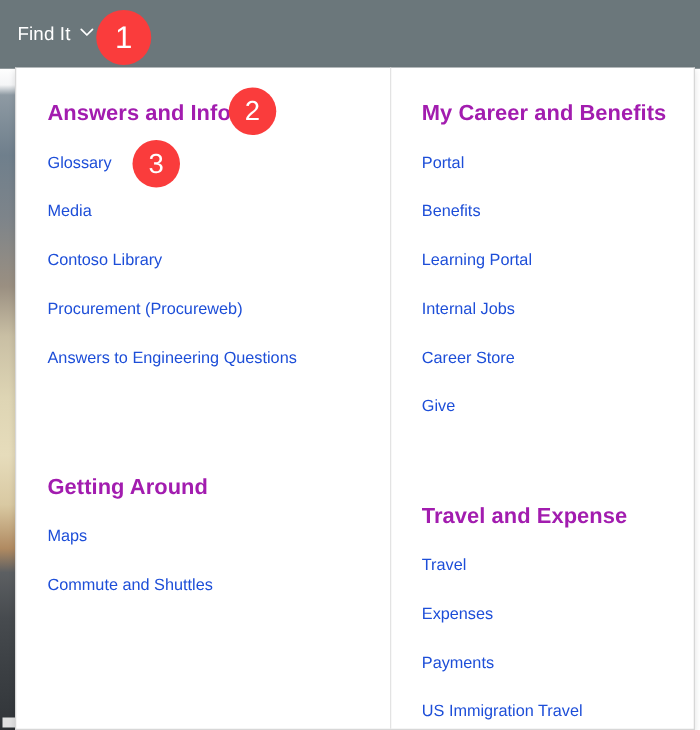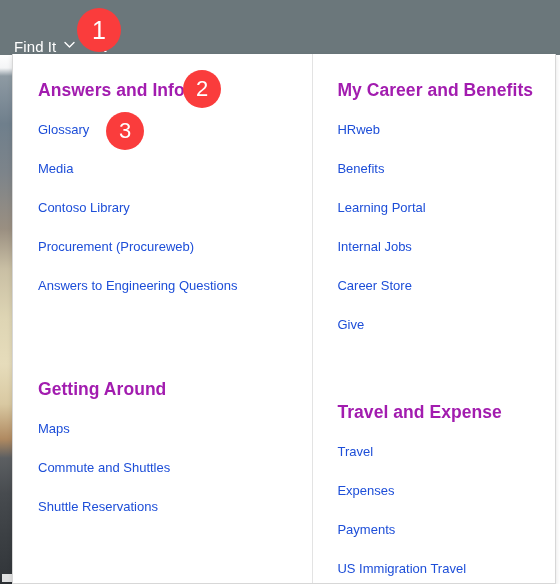--- a/index.html
+++ b/index.html
@@ -65,21 +65,21 @@
     width: 560px;
     height: 55px;
     background: #6b777b;
   }
   .topbar-inner {
     position: absolute;
     left: 14px;
     top: 0;
     height: 55px;
     display: flex;
-    align-items: flex-end;
+    align-items: center;
     gap: 0;
   }
   .nav-item {
     display: flex;
     align-items: center;
     gap: 7px;
     color: #ffffff;
     font-size: 15px;
     letter-spacing: .1px;
     white-space: nowrap;
@@ -214,30 +214,29 @@
         <a class="link">Media</a>
         <a class="link">Contoso Library</a>
         <a class="link">Procurement (Procureweb)</a>
         <a class="link">Answers to Engineering Questions</a>
       </div>
 
       <div class="group">
         <div class="group-title">Getting Around</div>
         <a class="link">Maps</a>
         <a class="link">Commute and Shuttles</a>
-        <a class="link">Shuttle Reservations</a>
       </div>
 
     </div>
 
     <div class="col col-right">
 
       <div class="group">
         <div class="group-title">My Career and Benefits</div>
-        <a class="link">HRweb</a>
+        <a class="link">Portal</a>
         <a class="link">Benefits</a>
         <a class="link">Learning Portal</a>
         <a class="link">Internal Jobs</a>
         <a class="link">Career Store</a>
         <a class="link">Give</a>
       </div>
 
       <div class="group">
         <div class="group-title">Travel and Expense</div>
         <a class="link">Travel</a>

